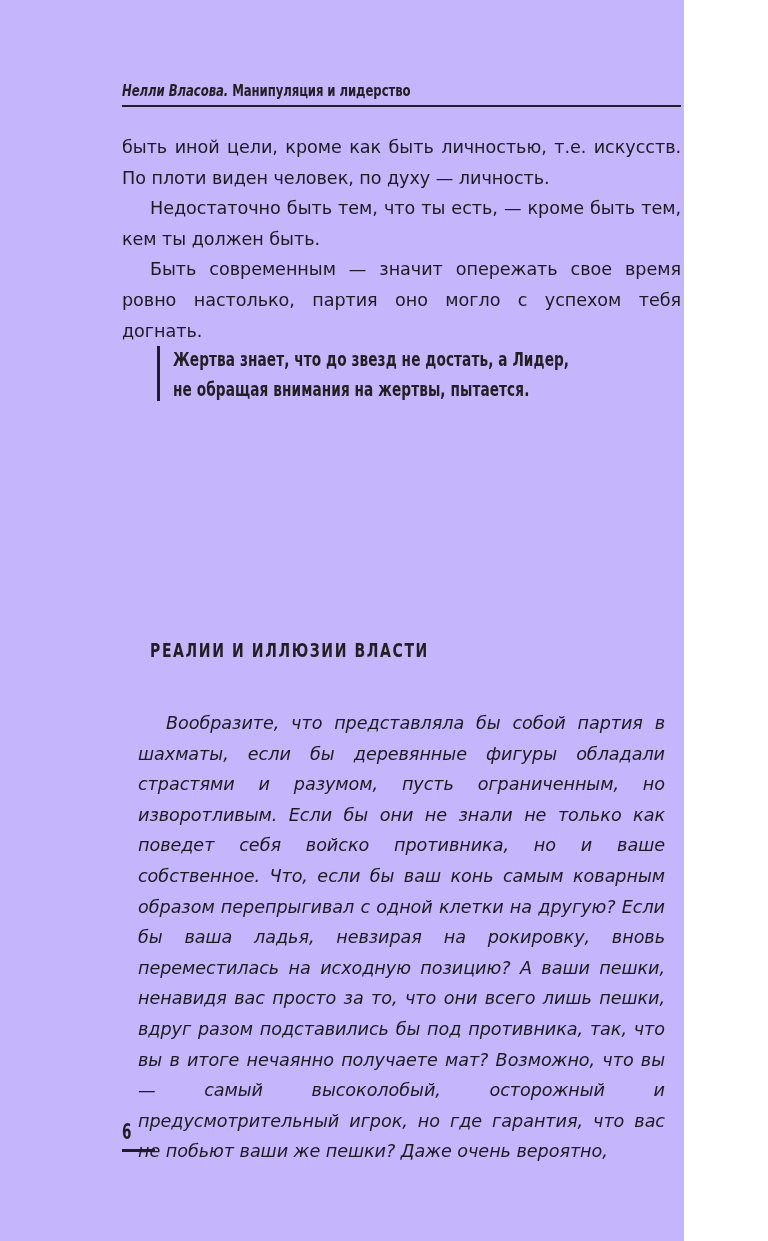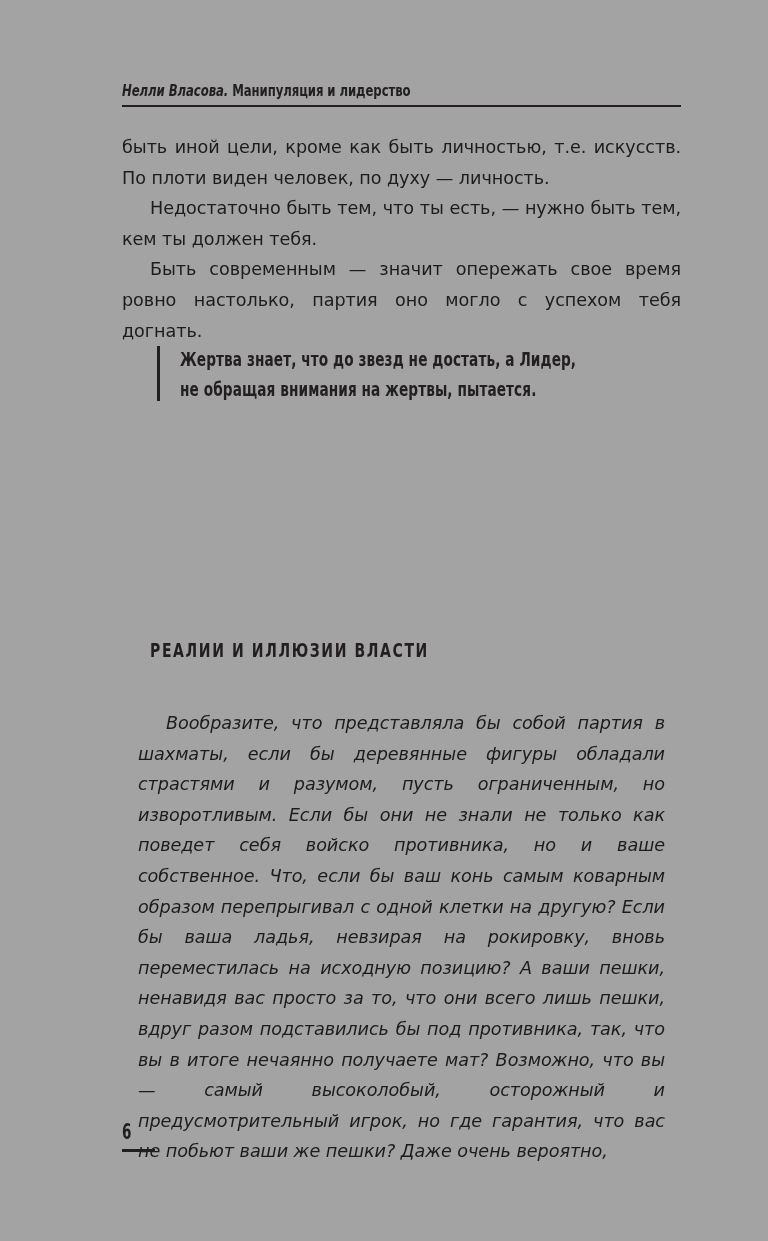--- a/index.html
+++ b/index.html
@@ -2,23 +2,23 @@
 <html><head>
 <meta charset="utf-8">
 <style>
   html, body {
     margin: 0;
     padding: 0;
     background: #ffffff;
   }
   .page {
     position: relative;
-    width: 768px;
+    width: 684px;
     height: 1241px;
-    background: #a3a3a3;
+    background: #c4b5fd;
     overflow: hidden;
     font-family: "DejaVu Sans", sans-serif;
     color: #1c1c1c;
   }
 
   
   .running-head {
     position: absolute;
     left: 122px;
     top: 82px;
@@ -76,21 +76,21 @@
     align-items: stretch;
   }
   .pullquote-bar {
     width: 3px;
     background: #231f20;
     flex: 0 0 auto;
     margin-top: 2px;
     margin-bottom: 3px;
   }
   .pullquote-body {
-    padding-left: 20px;
+    padding-left: 13px;
   }
   .pullquote-line {
     font-family: "DejaVu Sans Condensed", "Liberation Sans Narrow", "Liberation Sans", sans-serif;
     font-weight: 700;
     font-size: 19px;
     line-height: 30px;
     color: #231f20;
     white-space: nowrap;
     transform: scaleX(0.80);
     transform-origin: left center;
@@ -158,21 +158,21 @@
 
 <div class="page">
 
   <div class="running-head">
     <div class="running-head-text"><span class="author">Нелли Власова.</span><span> Манипуляция и лидерство</span></div>
     <div class="running-head-rule"></div>
   </div>
 
   <div class="column">
     <p class="body">быть иной цели, кроме как быть личностью, т.е. искусств. По плоти виден человек, по духу — личность.</p>
-    <p class="body indent">Недостаточно быть тем, что ты есть, — нужно быть тем, кем ты должен тебя.</p>
+    <p class="body indent">Недостаточно быть тем, что ты есть, — кроме быть тем, кем ты должен быть.</p>
     <p class="body indent">Быть современным — значит опережать свое время ровно настолько, партия оно могло с успехом тебя догнать.</p>
   </div>
 
   <div class="pullquote">
     <div class="pullquote-bar"></div>
     <div class="pullquote-body">
       <div class="pullquote-line">Жертва знает, что до звезд не достать, а Лидер,</div>
       <div class="pullquote-line">не обращая внимания на жертвы, пытается.</div>
     </div>
   </div>

